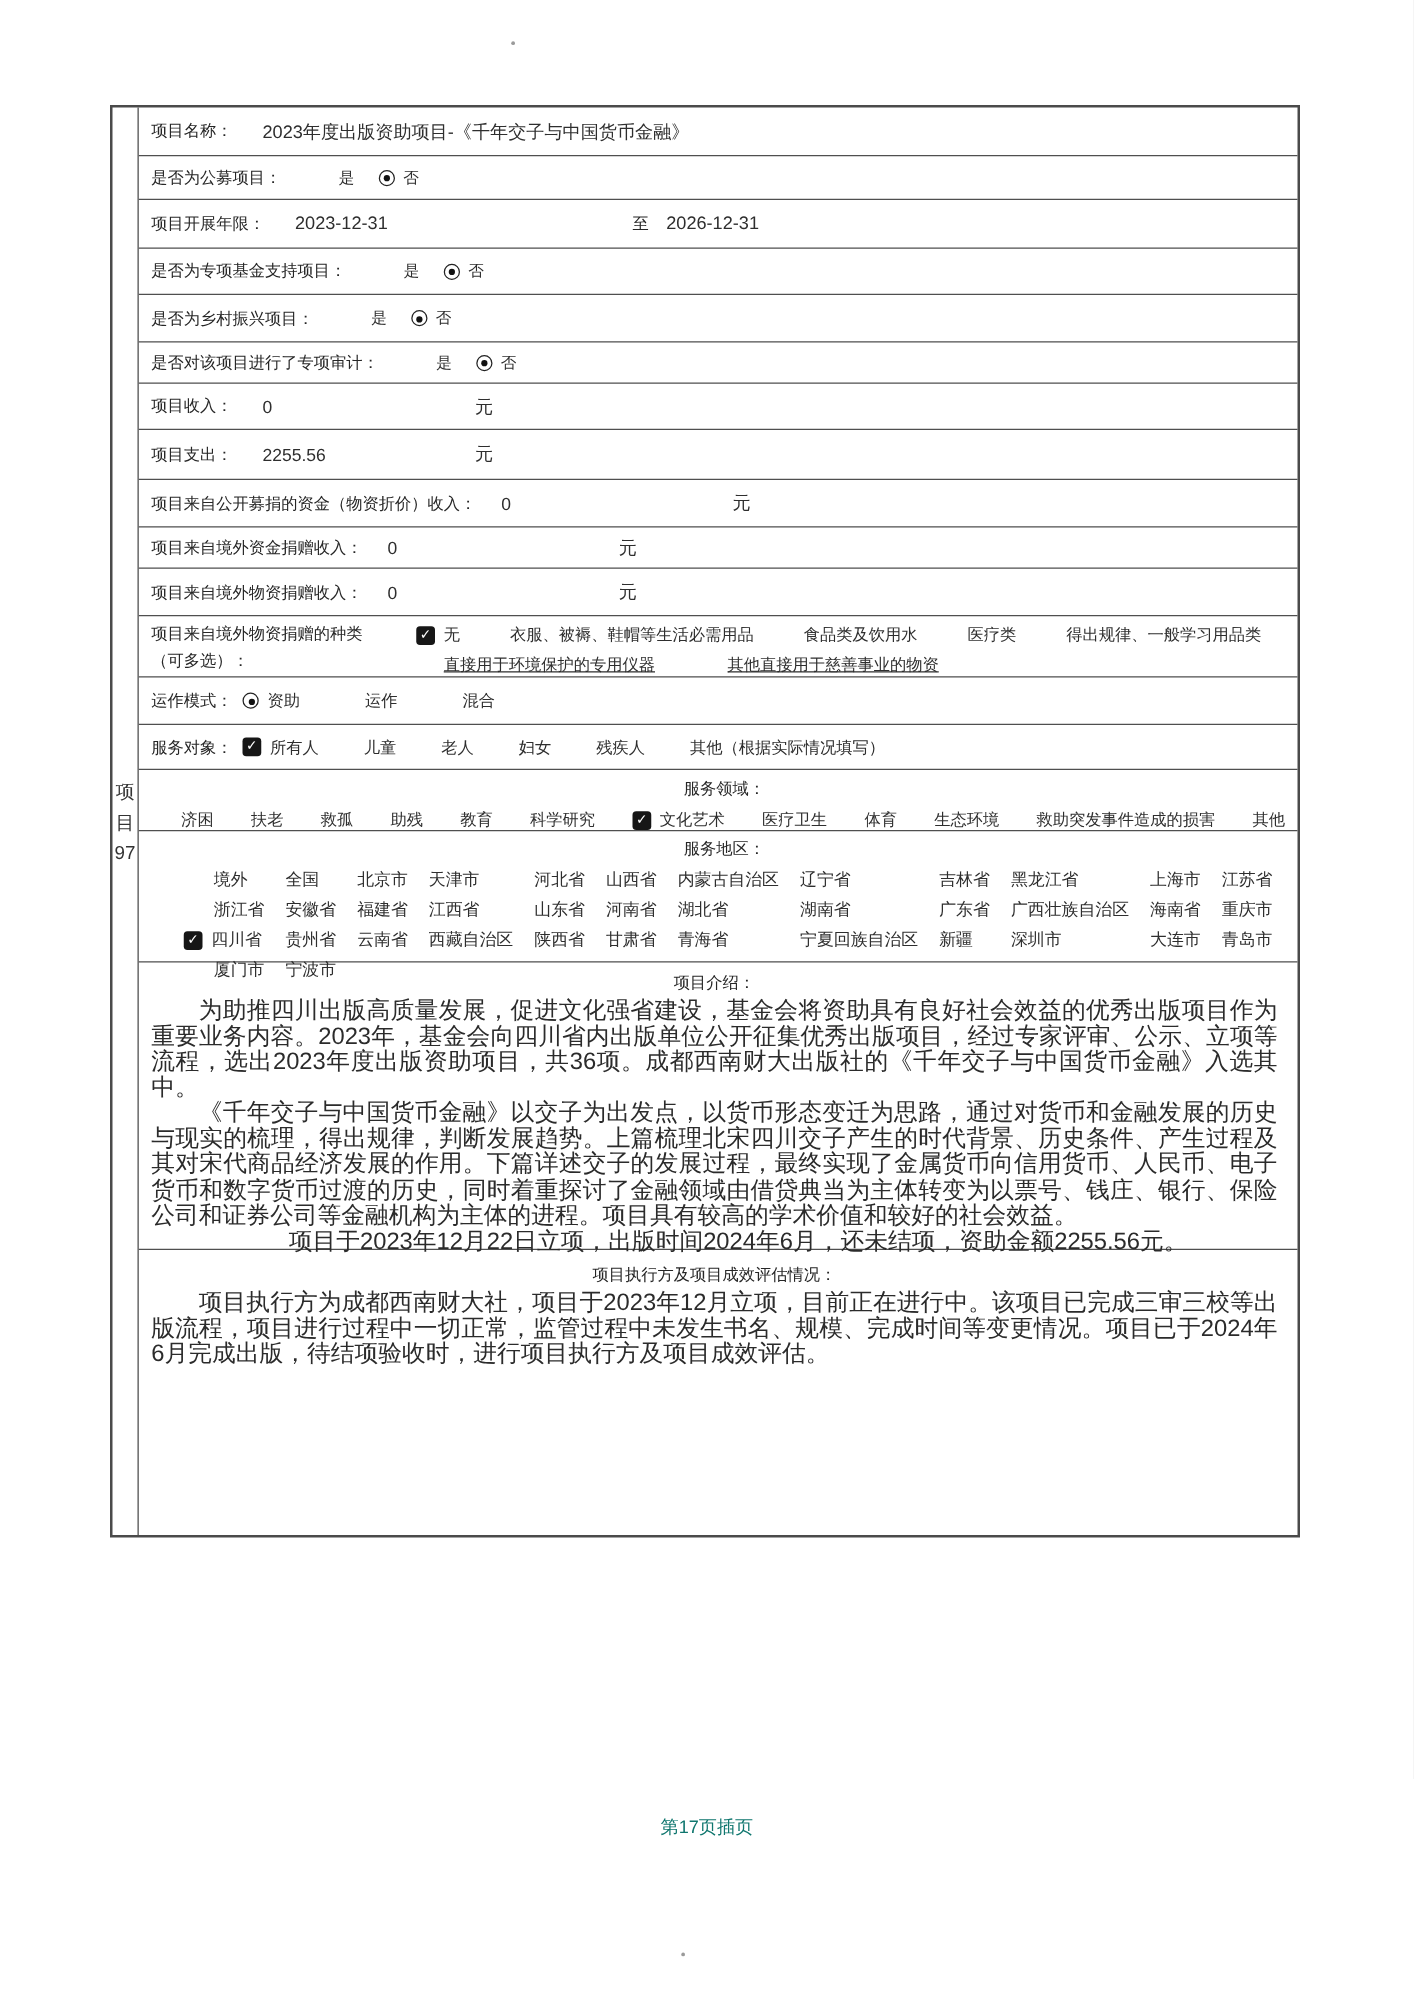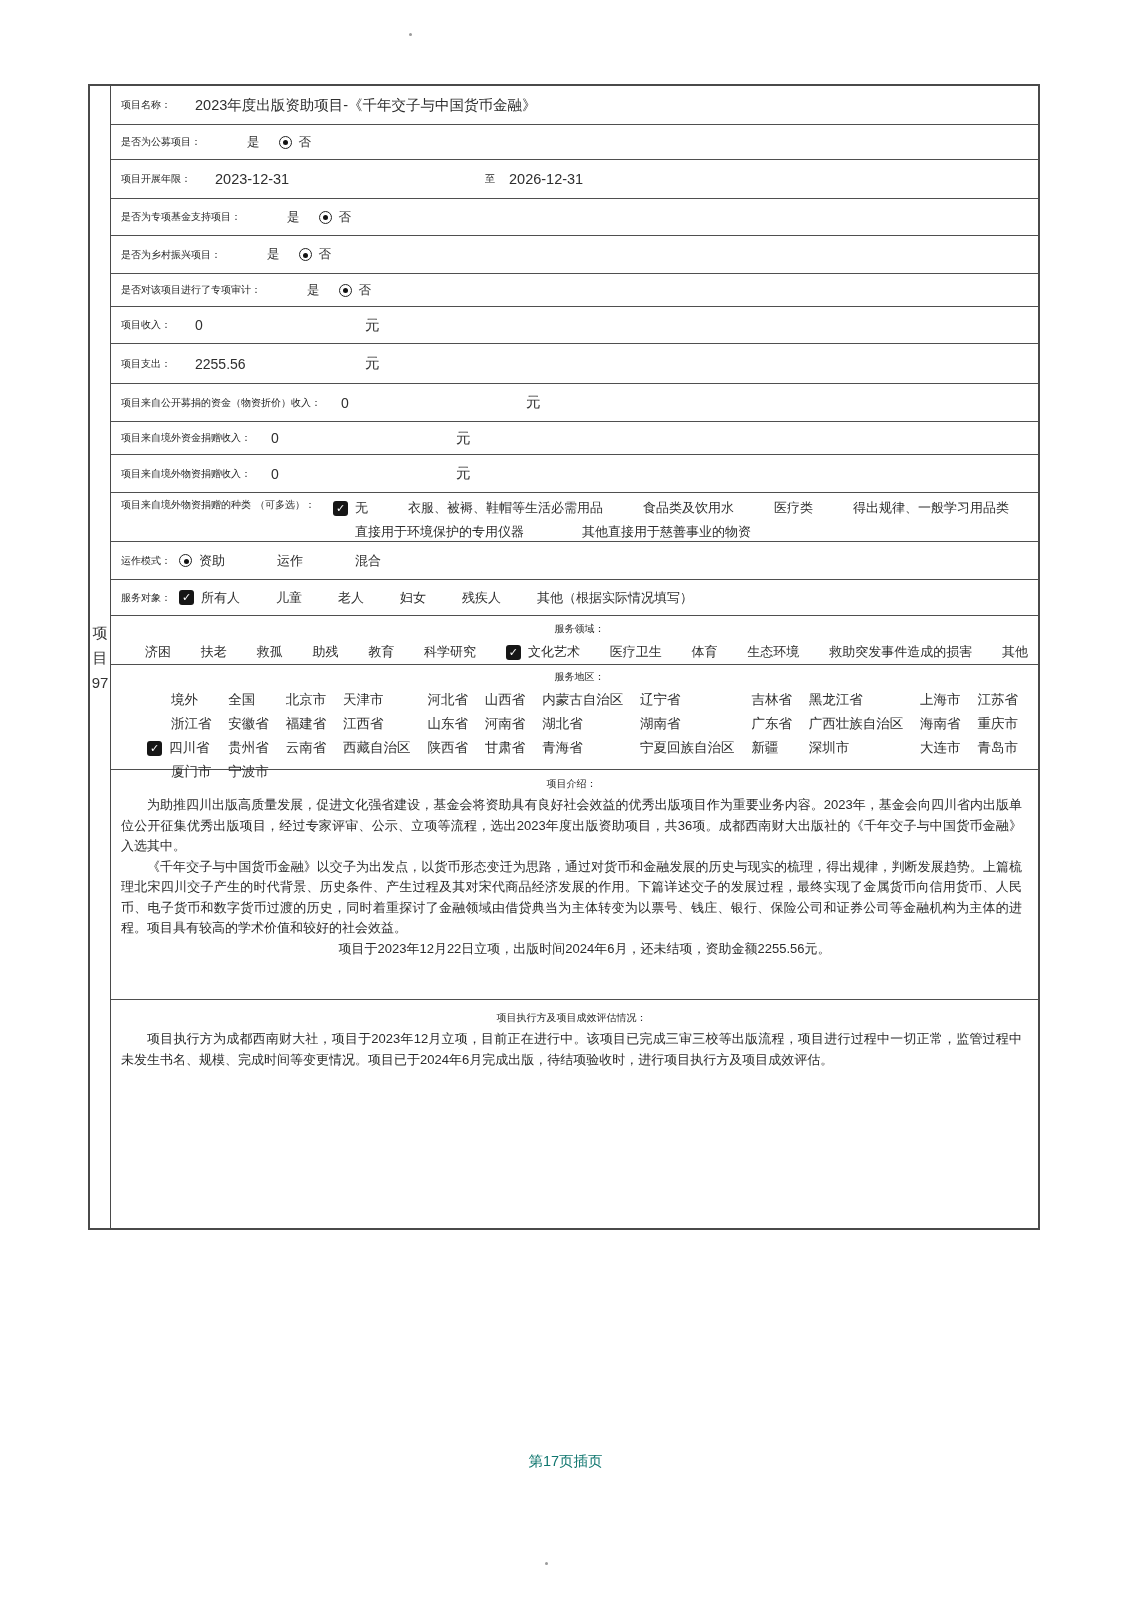--- a/index.html
+++ b/index.html
@@ -36,21 +36,21 @@
     padding-left:10px;
     border-bottom:1.5px solid #4f4f4f;
     flex-shrink:0;
   }
   .col { flex-direction:column; align-items:center; justify-content:flex-start; }
   .h39{height:39px}.h35{height:35px}.h37{height:37px}.h38{height:38px}
   .h33{height:33px}.h40{height:40px}.h49{height:49px}.h36{height:36px}
   .h105{height:105px}.h230{height:230px}
   .grow { flex:1; border-bottom:none; }
 
-  .lbl { font-size:10px; color:#262626; white-space:nowrap; }
+  .lbl { font-size:13px; color:#262626; white-space:nowrap; }
   .val { font-size:14.5px; margin-left:24px; white-space:nowrap; }
   .yn  { font-size:12.5px; }
   .yn.yes { margin-left:46px; }
   .unit { font-size:14.5px; }
   .numval { font-size:14px; margin-left:24px; display:inline-block; min-width:170px; }
   .numval.wide { min-width:185px; margin-left:20px; }
 
   .radio {
     display:inline-block; width:13px; height:13px;
     border:1.5px solid #222; border-radius:50%;
@@ -65,24 +65,24 @@
     width:15px; height:15px; border-radius:3px;
     background:#161616; color:#fff; font-size:11px; font-weight:bold;
     margin-right:7px; flex-shrink:0; line-height:1;
   }
   .opt { font-size:13px; white-space:nowrap; }
   .optcell { display:inline-flex; align-items:center; white-space:nowrap; }
 
   
   .goods { padding-top:5px; }
   .goods-inner { display:flex; }
-  .goods-labels { width:212px; flex-shrink:0; display:flex; flex-direction:row; gap:4px; }
+  .goods-labels { width:212px; flex-shrink:0; display:flex; flex-direction:column; gap:4px; }
   .goods-opts { display:flex; flex-direction:column; gap:6px; padding-top:1px; }
   .goods-line1 { display:flex; align-items:center; gap:40px; }
-  .goods-line2 { display:flex; align-items:center; gap:58px; margin-left:22px; }
+  .goods-line2 { display:flex; align-items:center; gap:58px; margin-left:22px;text-decoration:underline; }
 
   
   .mode-opts { display:flex; align-items:center; gap:52px; }
   .target-opts { display:flex; align-items:center; gap:36px; margin-left:8px; }
 
   
   .field-row { padding-top:6px; }
   .fieldgrid {
     display:grid; grid-template-columns:repeat(12, max-content);
     justify-content:space-between;
@@ -94,21 +94,21 @@
     display:grid; grid-template-columns:repeat(12, max-content);
     justify-content:space-between; row-gap:6px;
     width:calc(100% - 46px); margin-left:6px; margin-top:7px;
     font-size:13.5px;
   }
   .areagrid .pad { padding-left:24px; }
 
   
   .textblock { padding:7px 16px 0 10px; }
   .textblock p {
-    font-size:13px; line-height:20.5px;
+    font-size:19px; line-height:20.5px;
     text-align:justify; text-indent:2em; color:#2b2b2b;
   }
   .textblock .lbl { display:block; margin-bottom:4px; }
 
   .footer {
     position:absolute; left:50%; top:1452px; transform:translateX(-50%);
     font-size:14.5px; color:#0f766e; white-space:nowrap;
   }
 </style>
 </head>

